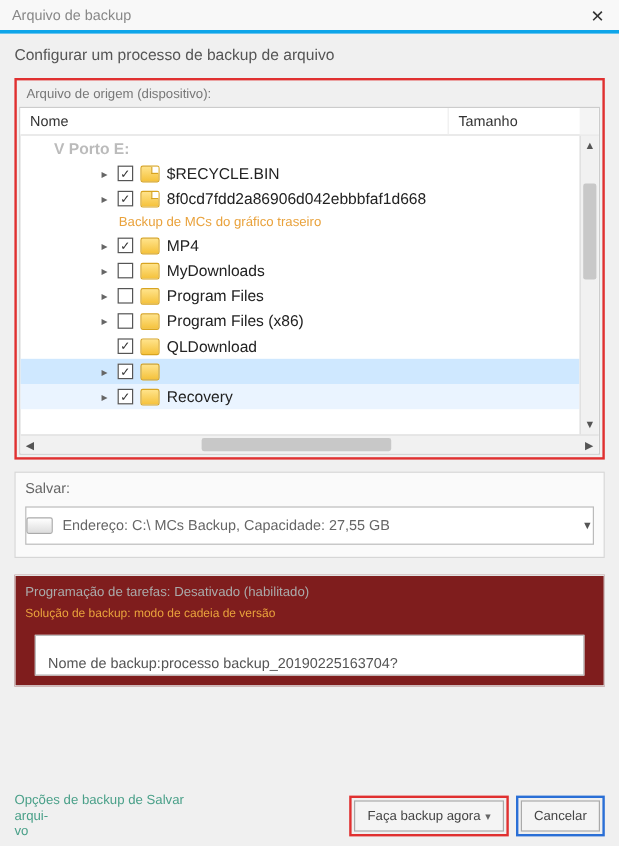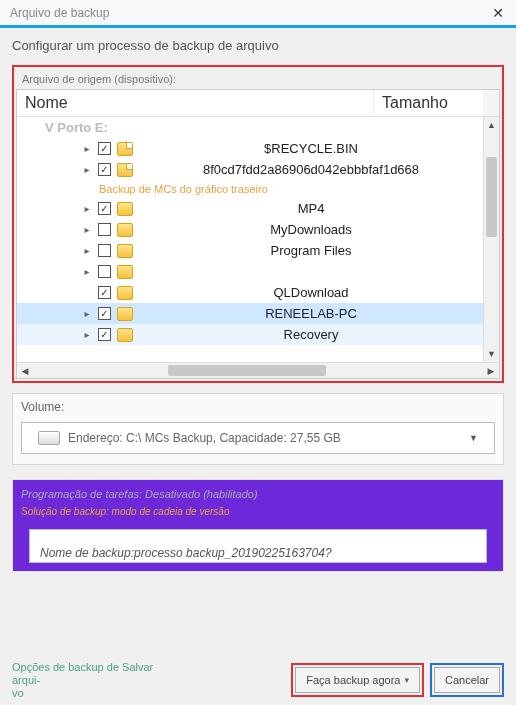--- a/index.html
+++ b/index.html
@@ -47,32 +47,31 @@
     background: #fff;
     height: 290px;
     display: flex;
     flex-direction: column;
     position: relative;
   }
   .tree-header {
     display: flex;
     border-bottom: 1px solid #ddd;
     background: #fff;
-    font-size: 16px;
+    font-size: 12px;
     color: #333;
     position: relative;
   }
   .th-name { flex: 1; padding: 4px 8px; }
   .th-size { width: 110px; padding: 4px 8px; border-left: 1px solid #eee; }
   .th-scroll { width: 16px; background:#f4f4f4; }
   .tree-body {
     flex: 1;
     overflow: hidden;
     position: relative;
-    text-align: center;
   }
   .tree-rows {
     position: absolute; inset: 0 16px 16px 0;
     overflow: hidden;
   }
   .row {
     height: 21px;
     display: flex;
     align-items: center;
     font-size: 13px;
@@ -142,36 +141,35 @@
     border:1px solid #d6d6d6;
     padding:6px 8px 10px 8px;
     background:#fafafa;
   }
   .dest-label { color:#666; font-size:12px; margin-bottom:8px; }
   .dest-field {
     border:1px solid #bbb;
     background:#fff;
     height:32px;
     display:flex; align-items:center;
-    padding:0 16px;
+    padding:0 0;
     color:#666; font-size:12px;
   }
   .disk-icon {
     width:22px; height:14px; border:1px solid #aaa; border-radius:2px;
     background:linear-gradient(#fff,#ddd); margin-right:8px;
     position:relative;
   }
   .dest-field .dd {
     margin-left:auto; color:#555; font-size:9px; cursor:pointer;
   }
   .sched-box {
     margin:14px 12px 0 12px;
     border:1px solid #e2e2e2;
-    background:#6d28d9;
-    font-style:italic;
+    background:#7f1d1d;
   }
   .sched-inner { padding:8px; color:#aaa; font-size:11px; }
   .sched-sub { color:#e9a23c; font-size:10px; margin-top:6px; }
   .name-field {
     margin:12px 8px 0 8px;
     border:1px solid #bbb;
     background:#fff;
     height:32px;
     display:flex; align-items:flex-start;
     padding:16px 10px;
@@ -248,32 +246,32 @@
         <div class="row" style="padding-left:64px">
           <span class="expander">▸</span>
           <span class="cb"></span>
           <span class="folder-icon"></span>
           <span class="row-label">Program Files</span>
         </div>
         <div class="row" style="padding-left:64px">
           <span class="expander">▸</span>
           <span class="cb"></span>
           <span class="folder-icon"></span>
+          <span class="row-label">Program Files (x86)</span>
         </div>
         <div class="row" style="padding-left:64px">
           <span class="expander" style="visibility:hidden">▸</span>
           <span class="cb">✓</span>
           <span class="folder-icon"></span>
           <span class="row-label">QLDownload</span>
         </div>
         <div class="row sel" style="padding-left:64px">
           <span class="expander">▸</span>
           <span class="cb">✓</span>
           <span class="folder-icon"></span>
-          <span class="row-label">RENEELAB-PC</span>
         </div>
         <div class="row sel2" style="padding-left:64px">
           <span class="expander">▸</span>
           <span class="cb">✓</span>
           <span class="folder-icon"></span>
           <span class="row-label">Recovery</span>
         </div>
       </div>
       <div class="vscroll">
         <div class="up">▲</div>
@@ -285,21 +283,21 @@
         <div class="track">
             <div class="hthumb"></div>
           </div>
         <div class="right">▶</div>
       </div>
     </div>
   </div>
 </div>
 
 <div class="dest-box">
-  <div class="dest-label">Volume:</div>
+  <div class="dest-label">Salvar:</div>
   <div class="dest-field">
     <span class="disk-icon"></span>
     <span>Endereço: C:\ MCs Backup, Capacidade: 27,55 GB</span>
     <span class="dd">▼</span>
   </div>
 </div>
 
 <div class="sched-box">
   <div class="sched-inner">
     <div>Programação de tarefas: Desativado (habilitado)</div>

